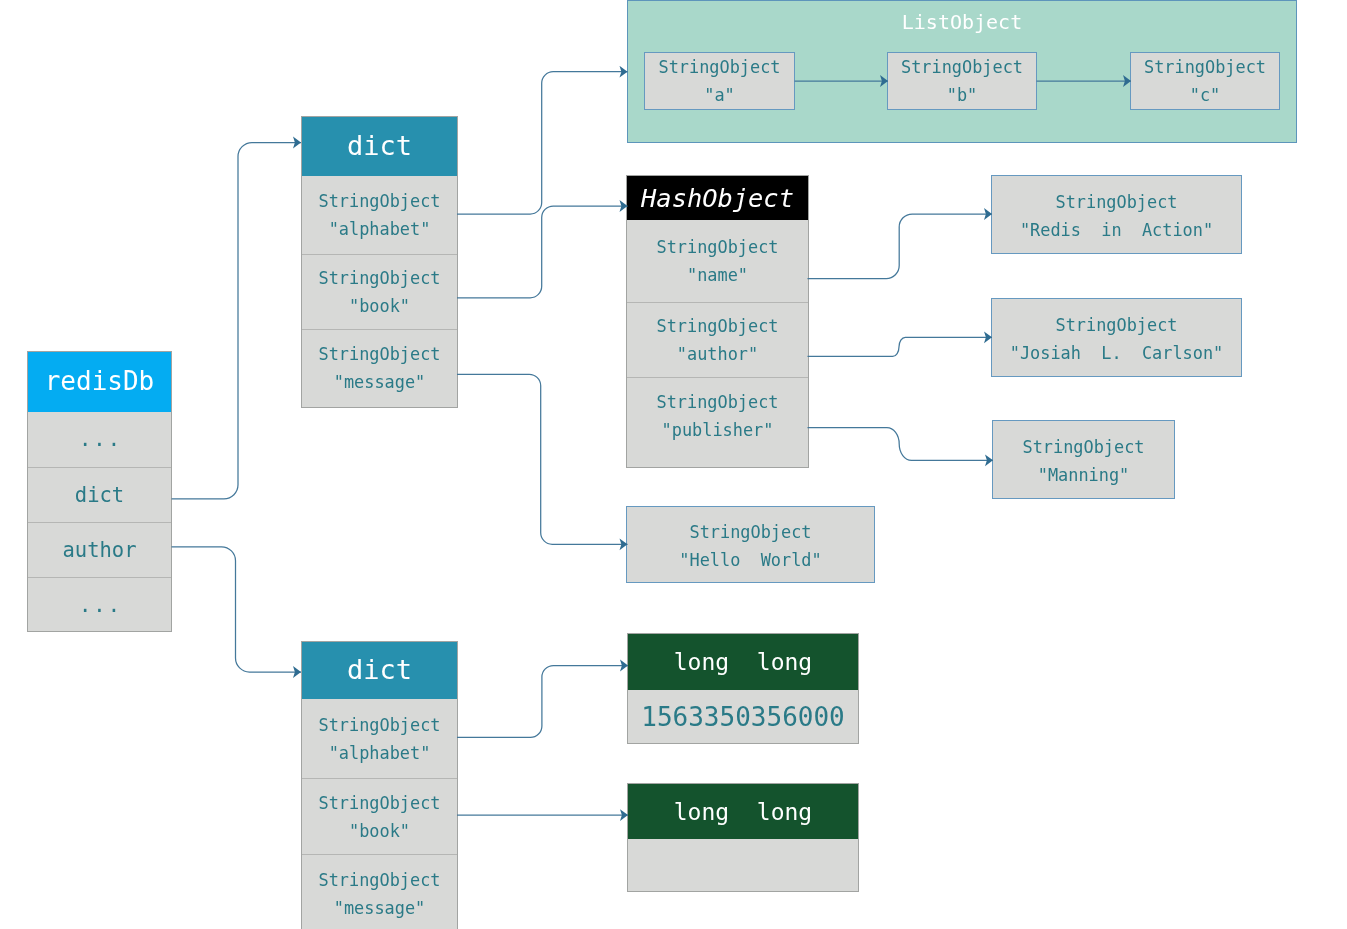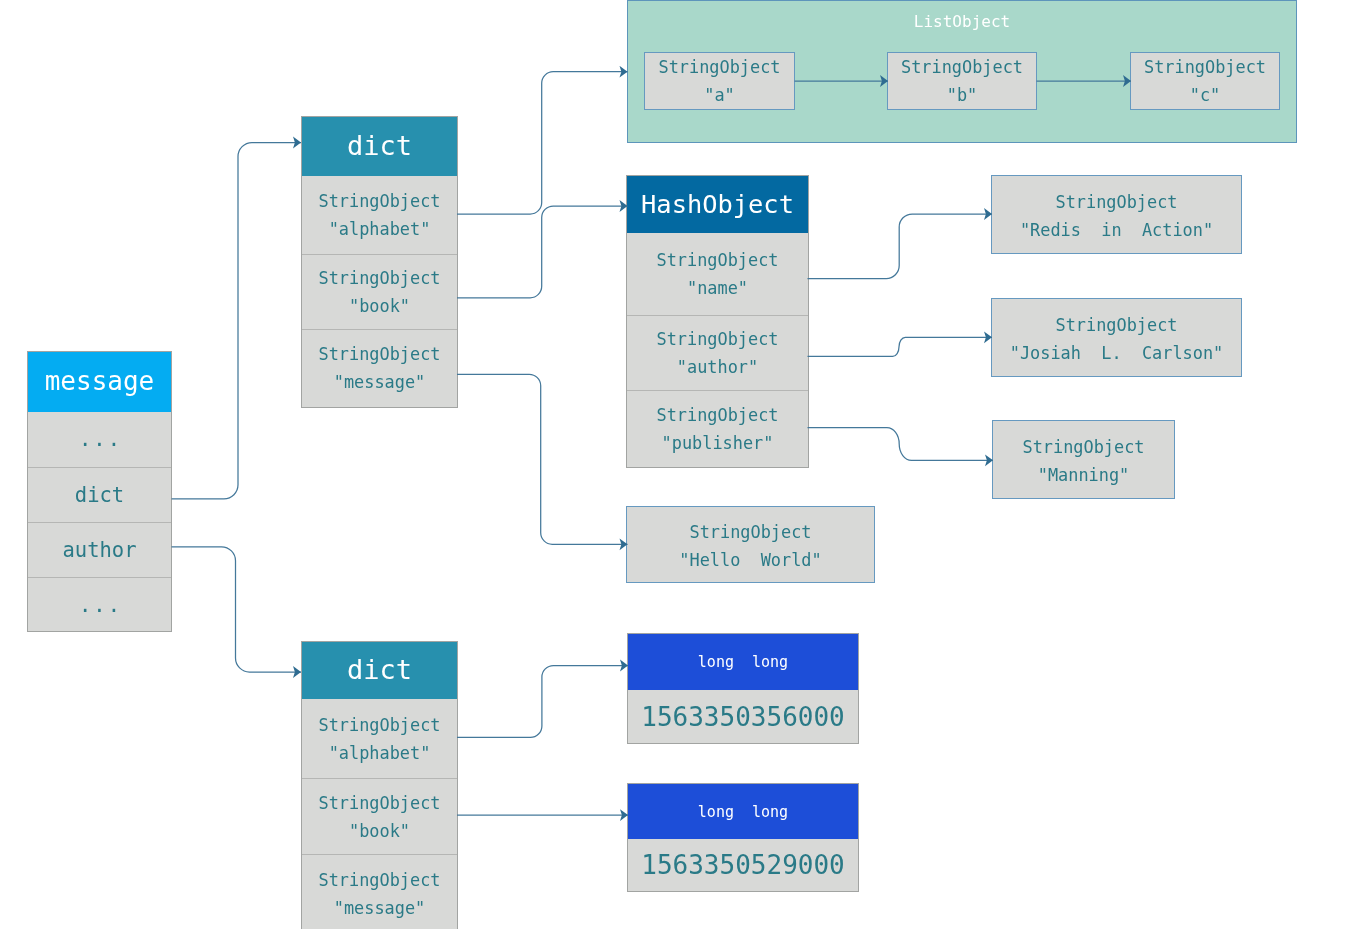--- a/index.html
+++ b/index.html
@@ -42,52 +42,52 @@
   #dictexp .hdr{height:57px;}
   #dictexp .r0{height:79px;border-top:none;}
   #dictexp .r1{height:76px;}
   #dictexp .r2{height:78px;}
 
   
   #listobject{left:627px;top:0px;width:670px;height:143px;
               background:#a9d8ca;border:1px solid #5d95bb;}
   #listobject .title{position:absolute;left:0;right:0;top:10px;height:22px;
                      display:flex;align-items:center;line-height:22px;
-                     justify-content:center;color:#ffffff;font-size:16px;
+                     justify-content:center;color:#ffffff;font-size:20px;
                      white-space:pre;box-sizing:border-box;}
   .lsobj{position:absolute;top:51px;height:58px;background:#d8d9d7;
          border:1px solid #6699c0;box-sizing:border-box;
          display:flex;flex-direction:column;align-items:center;
          justify-content:center;color:#2a7a87;font-size:16.9px;}
   .lsobj span{line-height:28px;white-space:pre;}
 
   
   #hashobject{left:626px;top:175px;width:183px;height:293px;
               background:#d8d9d7;border:1px solid #a2a4a2;}
-  #hashobject .hdr{height:57px;background:#0369a1;font-size:25.4px;line-height:26px;
-                   padding-bottom:1px;box-sizing:border-box;}
+  #hashobject .hdr{height:44px;background:#000000;font-size:25.4px;line-height:26px;
+                   padding-bottom:1px;box-sizing:border-box;font-style:italic;}
   #hashobject .row{font-size:16.9px;border-top:1px solid #b5b6b4;}
   #hashobject .r0{height:82px;border-top:none;}
   #hashobject .r1{height:75px;}
   #hashobject .r2{height:76px;}
 
   
   .sobj{background:#d8d9d7;border:1px solid #6699c0;
         display:flex;flex-direction:column;align-items:center;
         justify-content:center;color:#2a7a87;font-size:16.9px;
         padding-top:3px;box-sizing:border-box;}
   .sobj span{line-height:28px;white-space:pre;}
   #sv0{left:991px;top:175px;width:251px;height:79px;}
   #sv1{left:991px;top:298px;width:251px;height:79px;}
   #sv2{left:992px;top:420px;width:183px;height:79px;}
   #msgval{left:626px;top:506px;width:249px;height:77px;}
 
   
   .llbox{background:#d8d9d7;border:1px solid #a2a4a2;}
-  .llbox .hdr{background:#1d4ed8;font-size:15px;}
+  .llbox .hdr{background:#14532d;font-size:23px;}
   .llbox .val{display:flex;align-items:center;justify-content:center;
               color:#2a7a87;font-size:26px;white-space:pre;}
   #ll0{left:627px;top:633px;width:232px;height:111px;}
   #ll0 .hdr{height:56px;}
   #ll0 .val{height:53px;}
   #ll1{left:627px;top:783px;width:232px;height:109px;}
   #ll1 .hdr{height:55px;}
   #ll1 .val{height:52px;}
 </style>
 </head>
@@ -111,21 +111,21 @@
       <path d="M807.5,356.4 H892.7 a6.3,9.55 0 0 0 6.3,-9.55 a6.3,9.55 0 0 1 6.3,-9.55 H992" marker-end="url(#ah)"></path>
       <path d="M807.5,427.6 H886.9 a12.3,16.35 0 0 1 12.3,16.35 a12.3,16.35 0 0 0 12.3,16.35 H993" marker-end="url(#ah)"></path>
       <path d="M794.5,81 H888" marker-end="url(#ah)"></path>
       <path d="M1036.5,81 H1131" marker-end="url(#ah)"></path>
       <path d="M457,737.4 H530.4 a11.5,11.5 0 0 0 11.5,-11.5 V677 a11.5,11.5 0 0 1 11.5,-11.5 H628" marker-end="url(#ah)"></path>
       <path d="M457,815.1 H628" marker-end="url(#ah)"></path>
     </g>
   </svg>
 
   <div class="node" id="redisdb">
-    <div class="hdr">message</div>
+    <div class="hdr">redisDb</div>
     <div class="srow first dots">...</div>
     <div class="srow">dict</div>
     <div class="srow">author</div>
     <div class="srow dots">...</div>
   </div>
 
   <div class="node dictbox" id="dictmain">
     <div class="hdr">dict</div>
     <div class="row r0">
       <span class="l1">StringObject</span>
@@ -206,16 +206,15 @@
       <span class="l2">"message"</span>
     </div>
   </div>
 
   <div class="node llbox" id="ll0">
     <div class="hdr">long  long</div>
     <div class="val">1563350356000</div>
   </div>
   <div class="node llbox" id="ll1">
     <div class="hdr">long  long</div>
-    <div class="val">1563350529000</div>
   </div>
 
 </div>
 
 </body></html>

